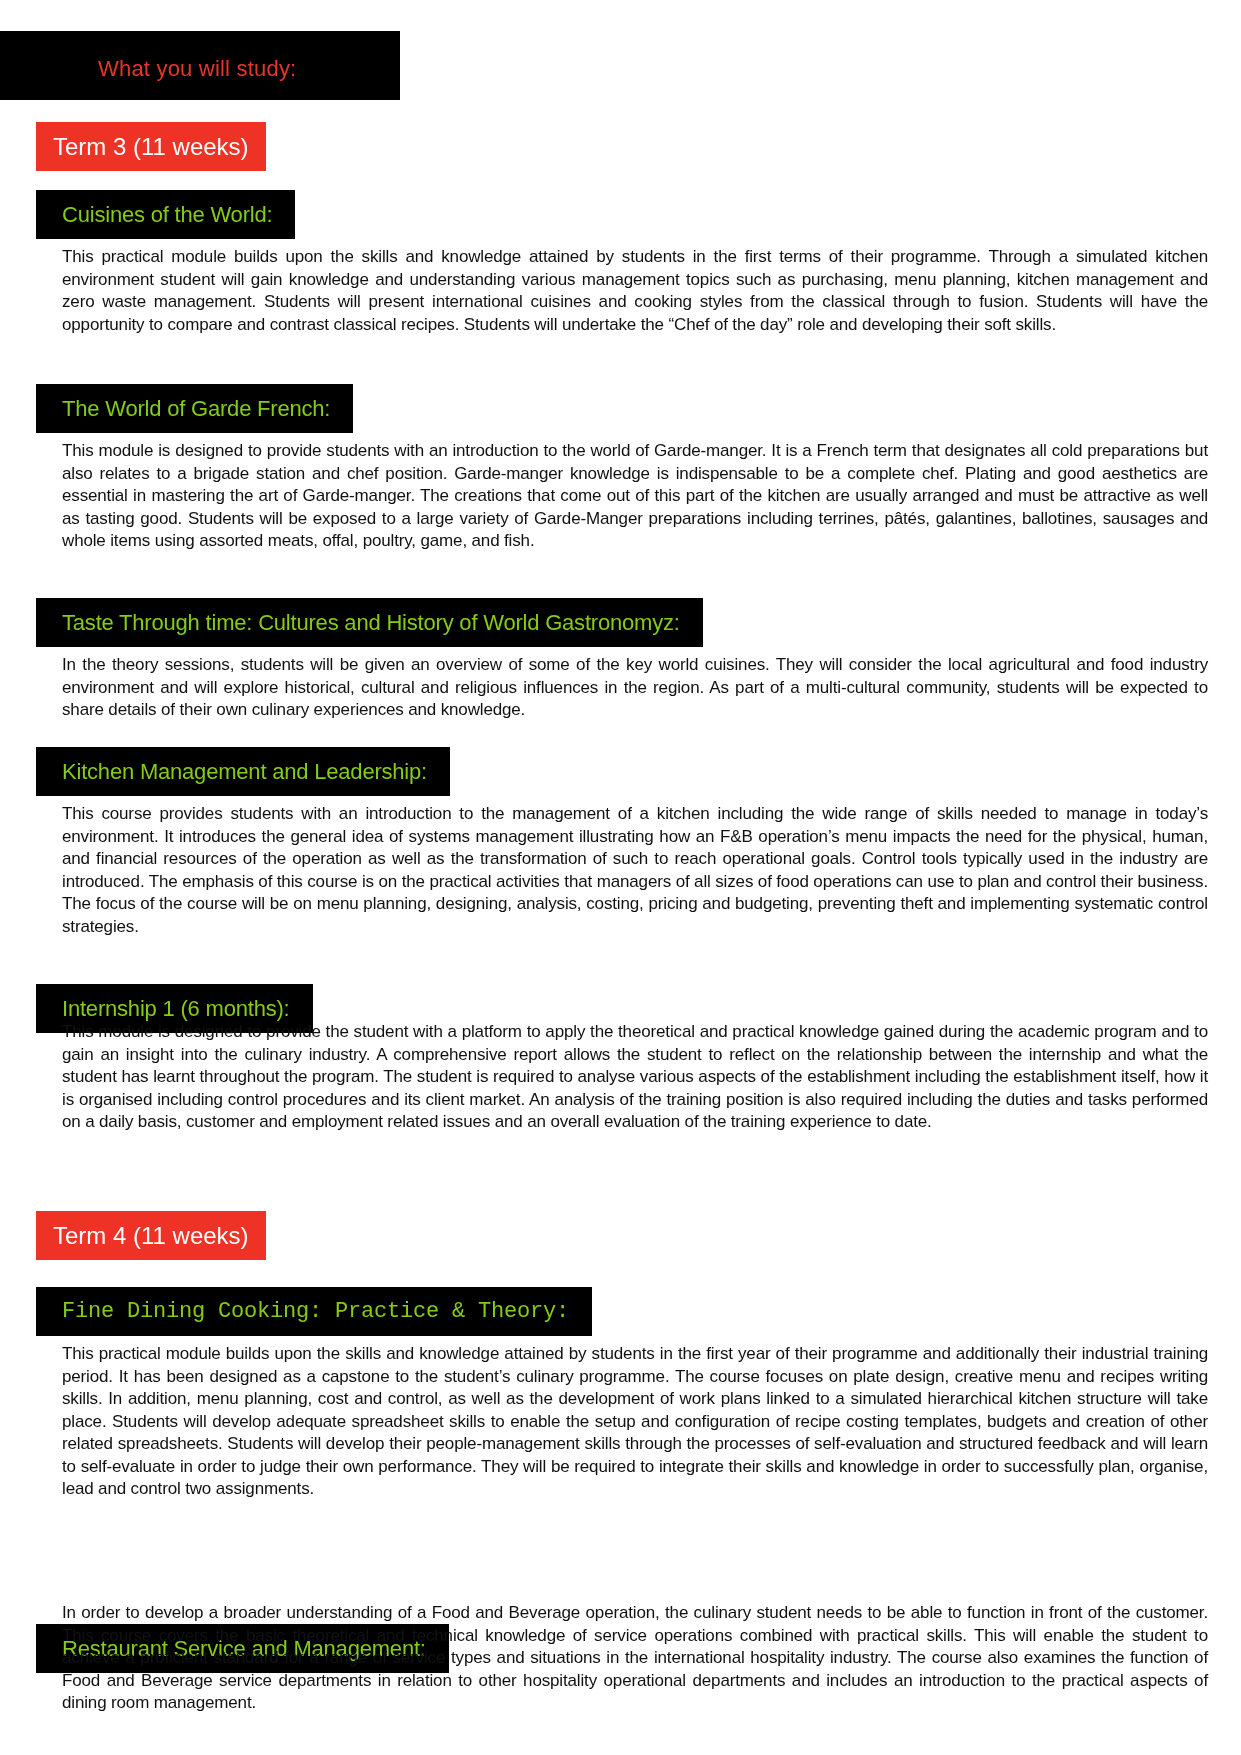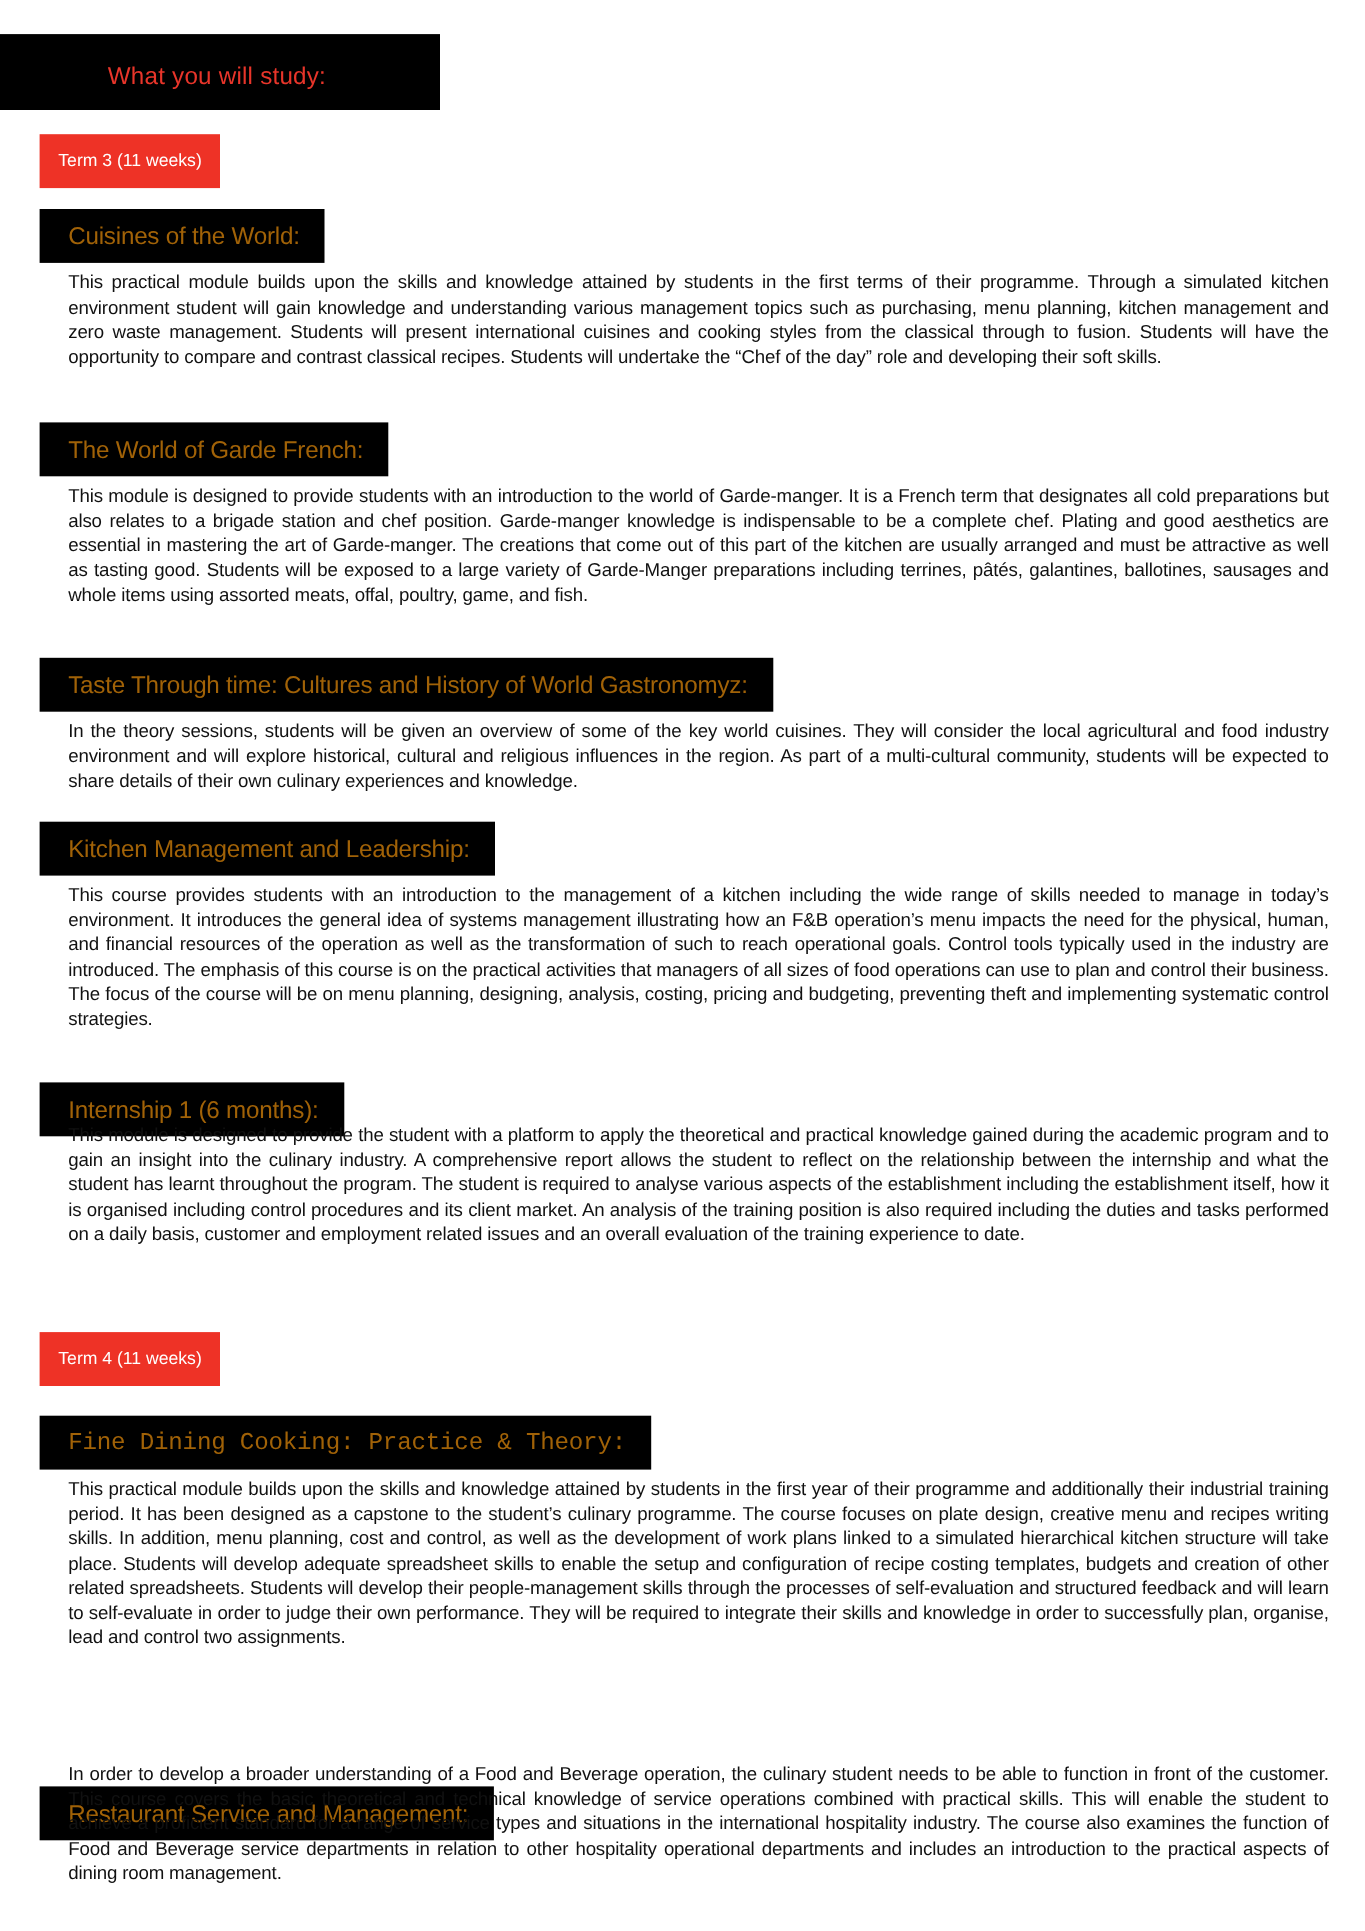--- a/index.html
+++ b/index.html
@@ -35,32 +35,32 @@
       letter-spacing: 0.2px;
       margin-left: 46px;
     }
     .term-badge {
       position: absolute;
       left: 36px;
       height: 49px;
       background: #ee3226;
       color: #ffffff;
       font-family: "Liberation Sans", sans-serif;
-      font-size: 16px;
+      font-size: 24px;
       line-height: 49px;
       padding: 0 17px 0 17px;
       box-sizing: border-box;
       white-space: nowrap;
     }
     .module-heading {
       position: absolute;
       left: 36px;
       height: 49px;
       background: #000000;
-      color: #a16207;
+      color: #84cc16;
       font-family: "Liberation Sans", sans-serif;
       font-size: 22px;
       line-height: 49px;
       padding: 0 23px 0 26px;
       box-sizing: border-box;
       white-space: nowrap;
       letter-spacing: -0.2px;
     }
     .module-desc {
       position: absolute;

